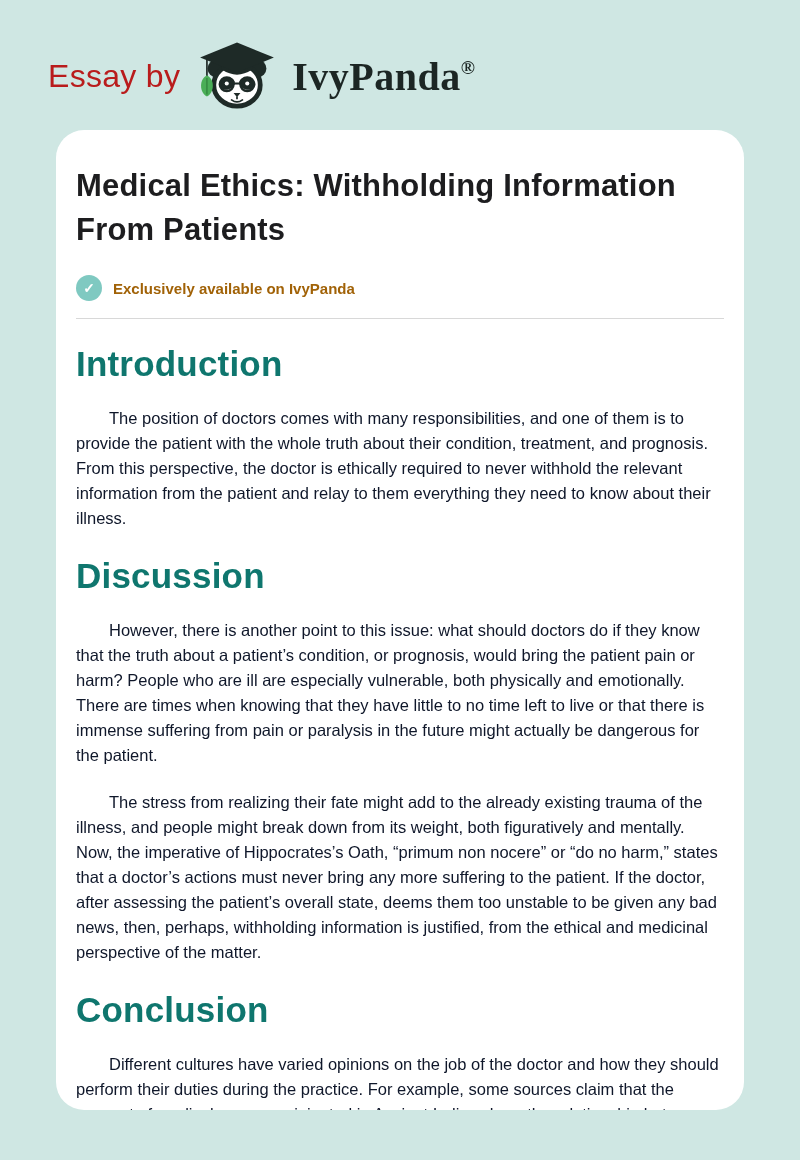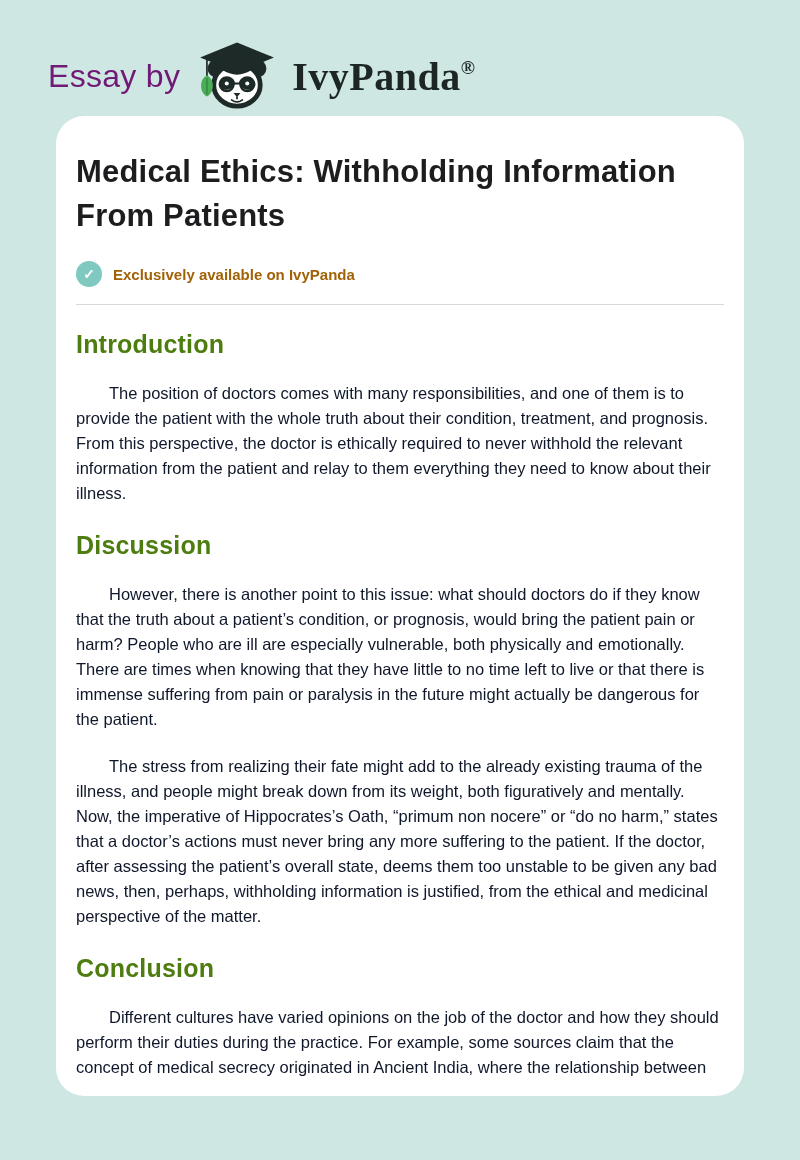--- a/index.html
+++ b/index.html
@@ -12,21 +12,21 @@
   }
   
   .site-header {
     display: flex;
     align-items: center;
     padding: 36px 0 0 48px;
     height: 116px;
   }
   .essay-by {
     font-size: 32px;
-    color: #701a75;
+    color: #b91c1c;
     letter-spacing: 0.3px;
   }
   .logo-wrap {
     display: flex;
     align-items: center;
     margin: 0 12px 0 16px;
     gap: 14px;
   }
   .brand-wordmark {
     font-family: "Liberation Serif", "DejaVu Serif", serif;
@@ -40,20 +40,21 @@
     font-weight: 700;
     font-size: 19px;
     color: #1c2624;
     vertical-align: 16px;
   }
   
   .essay-card {
     width: 688px;
     height: 980px;
     margin-left: 56px;
+    margin-top: 14px;
     background: #ffffff;
     border-radius: 28px;
     padding: 34px 20px 40px 20px;
     overflow: hidden;
   }
   .page-title {
     font-size: 31px;
     line-height: 44px;
     font-weight: 700;
     color: #1d1d1f;
@@ -82,23 +83,23 @@
     font-size: 15px;
     font-weight: 700;
     color: #a16207;
   }
   .divider {
     border: none;
     border-top: 1px solid #d8d8d8;
     margin-top: 17px;
   }
   .section-heading {
-    font-size: 25px;
+    font-size: 35px;
     font-weight: 700;
-    color: #4d7c0f;
+    color: #0f766e;
     margin-top: 25px;
     letter-spacing: 0.2px;
   }
   .para {
     font-size: 16.5px;
     line-height: 25px;
     color: #0f172a;
     text-indent: 33px;
     margin-top: 22px;
   }

